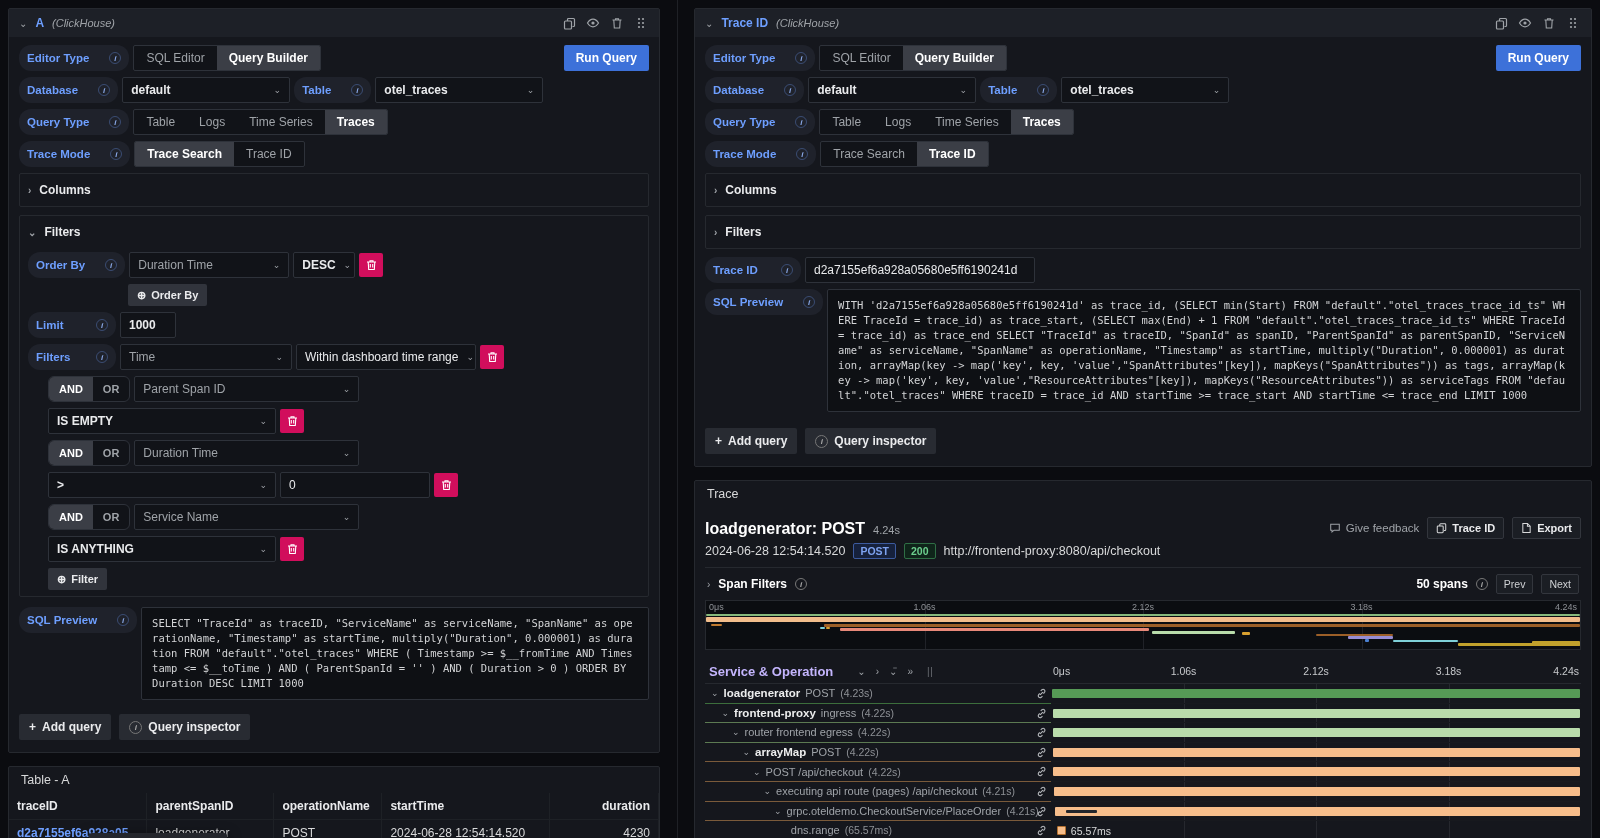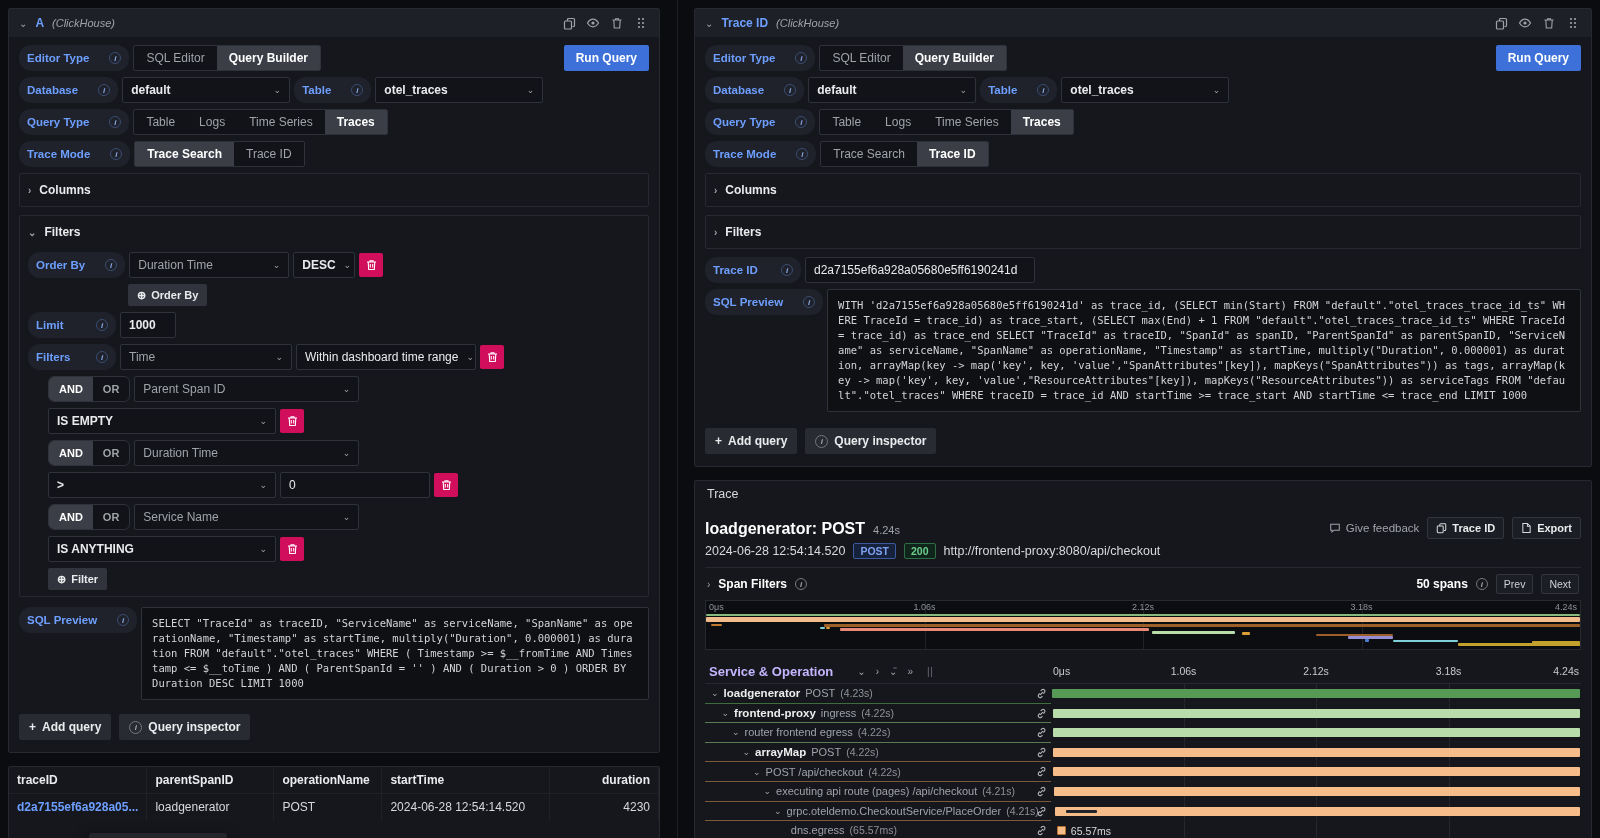--- a/index.html
+++ b/index.html
@@ -366,20 +366,21 @@
           </div>
         <div class="gbtn">
             <span class="i gray" style="width:13px;height:13px;">i</span>
             <span>Query inspector</span>
           </div>
       </div>
     </div>
   </div>
 
   <div class="panel" style="position:relative; height:196px; overflow:hidden; margin-bottom:0;">
+    <div class="tpanel-head">Table - A</div>
     <table class="tbl">
       <colgroup>
           <col style="width:122px">
           <col style="width:127px">
           <col style="width:108px">
           <col style="width:168px">
           <col>
         </colgroup>
       <thead>
         <tr>
@@ -738,21 +739,21 @@
               </span>
             </div>
             <div class="sgantt">
               <div class="sbar" style="left: 0.8%; width: 99%; background: rgb(246, 189, 139);">
                 <div style="position: absolute; left: 2%; width: 6%; top: 3px; height: 3px; background: rgb(35, 37, 42); border-radius: 1px;"></div>
               </div>
             </div>
           </div>
           <div class="srow">
             <div class="sname" style="padding-left: 85.8px; border-bottom-color: rgb(122, 90, 58);">
-              <span class="op">dns.egress</span>
+              <span class="op">dns.range</span>
               <span class="du">(65.57ms)</span>
               <span class="lk">
                 <svg class="ic" width="13" height="13" viewBox="0 0 14 14">
                   <path d="M5.5 8.5l3-3M6.2 4.2l1.3-1.3a2 2 0 012.8 2.8L9 7M8 9.8l-1.3 1.3a2 2 0 01-2.8-2.8L5.2 7" stroke="#b4b7bb" fill="none" stroke-width="1.2"></path>
                 </svg>
               </span>
             </div>
             <div class="sgantt">
               <div class="sbar" style="left: 1.2%; width: 1.6%; background: rgb(246, 189, 139); border: 1px solid rgb(181, 113, 47);"></div>
               <div class="sbarlab" style="left: calc(2.8% + 5px);">65.57ms</div>

